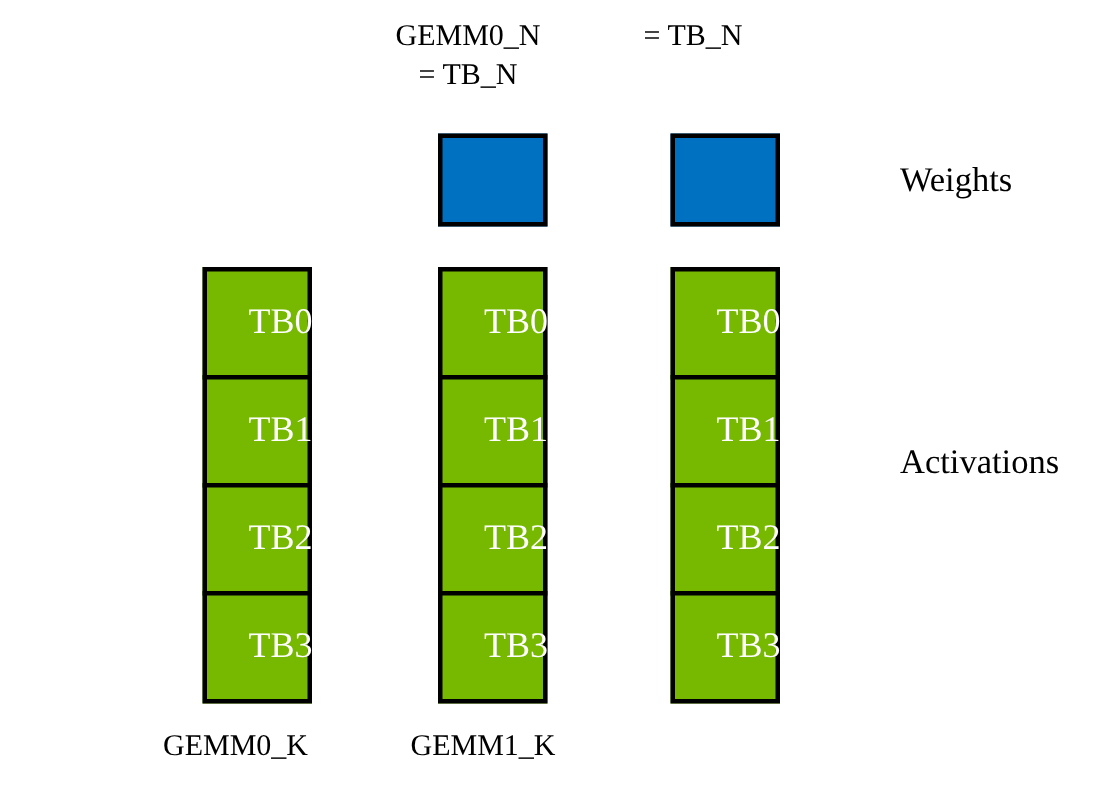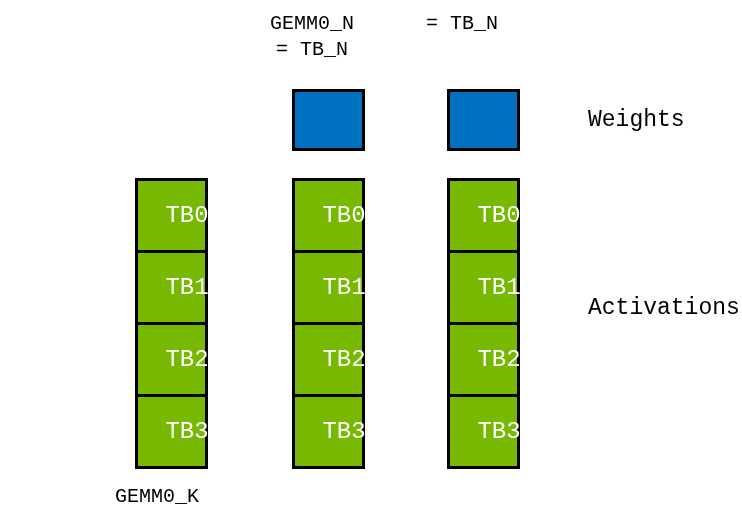--- a/index.html
+++ b/index.html
@@ -5,21 +5,21 @@
   html, body {
     margin: 0;
     padding: 0;
     background: #ffffff;
   }
   .canvas {
     position: relative;
     width: 742px;
     height: 529px;
     background: var(--background, #ffffff);
-    font-family: Liberation Mono, monospace;
+    font-family: Liberation Serif, serif;
     color: var(--label-text, #000000);
     overflow: hidden;
   }
   .lbl {
     position: absolute;
     font-size: 20px;
     line-height: 26px;
     white-space: nowrap;
   }
   .lbl-center {
@@ -27,21 +27,21 @@
   }
   .top-label {
     width: 130px;
     top: 11px;
   }
   .top-label-0 { left: 247px; }
   .top-label-1 { left: 397px; }
   .side-label {
     font-size: 23px;
     line-height: 28px;
-    left: 588px;
+    left: 600px;
   }
   .weights-label { top: 106px; }
   .activations-label { top: 294px; }
   .gemm-m-label { left: 18px; top: 303px; }
   .bottom-label {
     width: 140px;
     top: 484px;
   }
   .bottom-label-0 { left: 87px; }
   .bottom-label-1 { left: 252px; }
@@ -114,14 +114,15 @@
     <div class="tb-cell">TB3</div>
   </div>
   <div class="tb-column tb-column-2">
     <div class="tb-cell">TB0</div>
     <div class="tb-cell">TB1</div>
     <div class="tb-cell">TB2</div>
     <div class="tb-cell">TB3</div>
   </div>
 
   <div class="lbl lbl-center bottom-label bottom-label-0">GEMM0_K</div>
+  <div class="lbl lbl-center bottom-label bottom-label-1">GEMM1_K</div>
 
 </div>
 
 </body></html>

